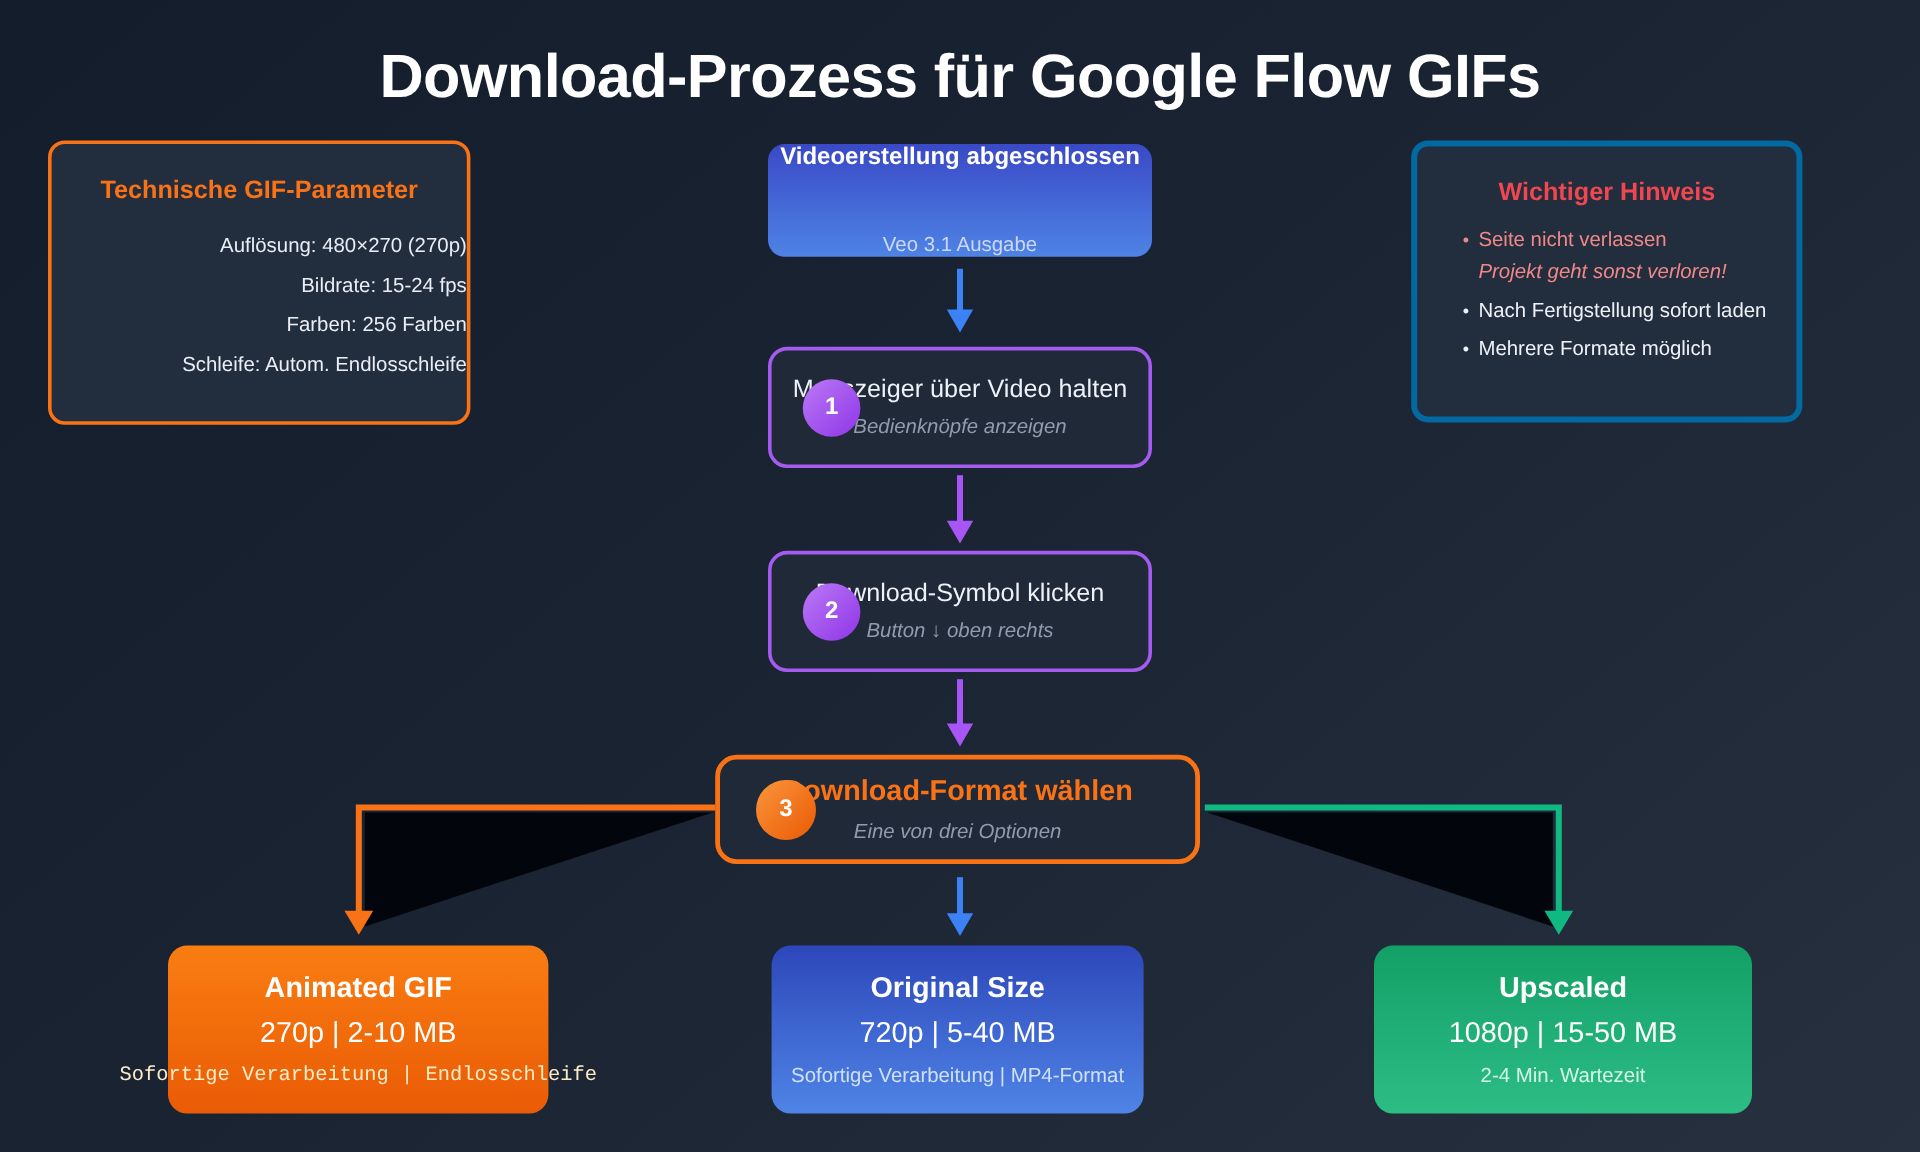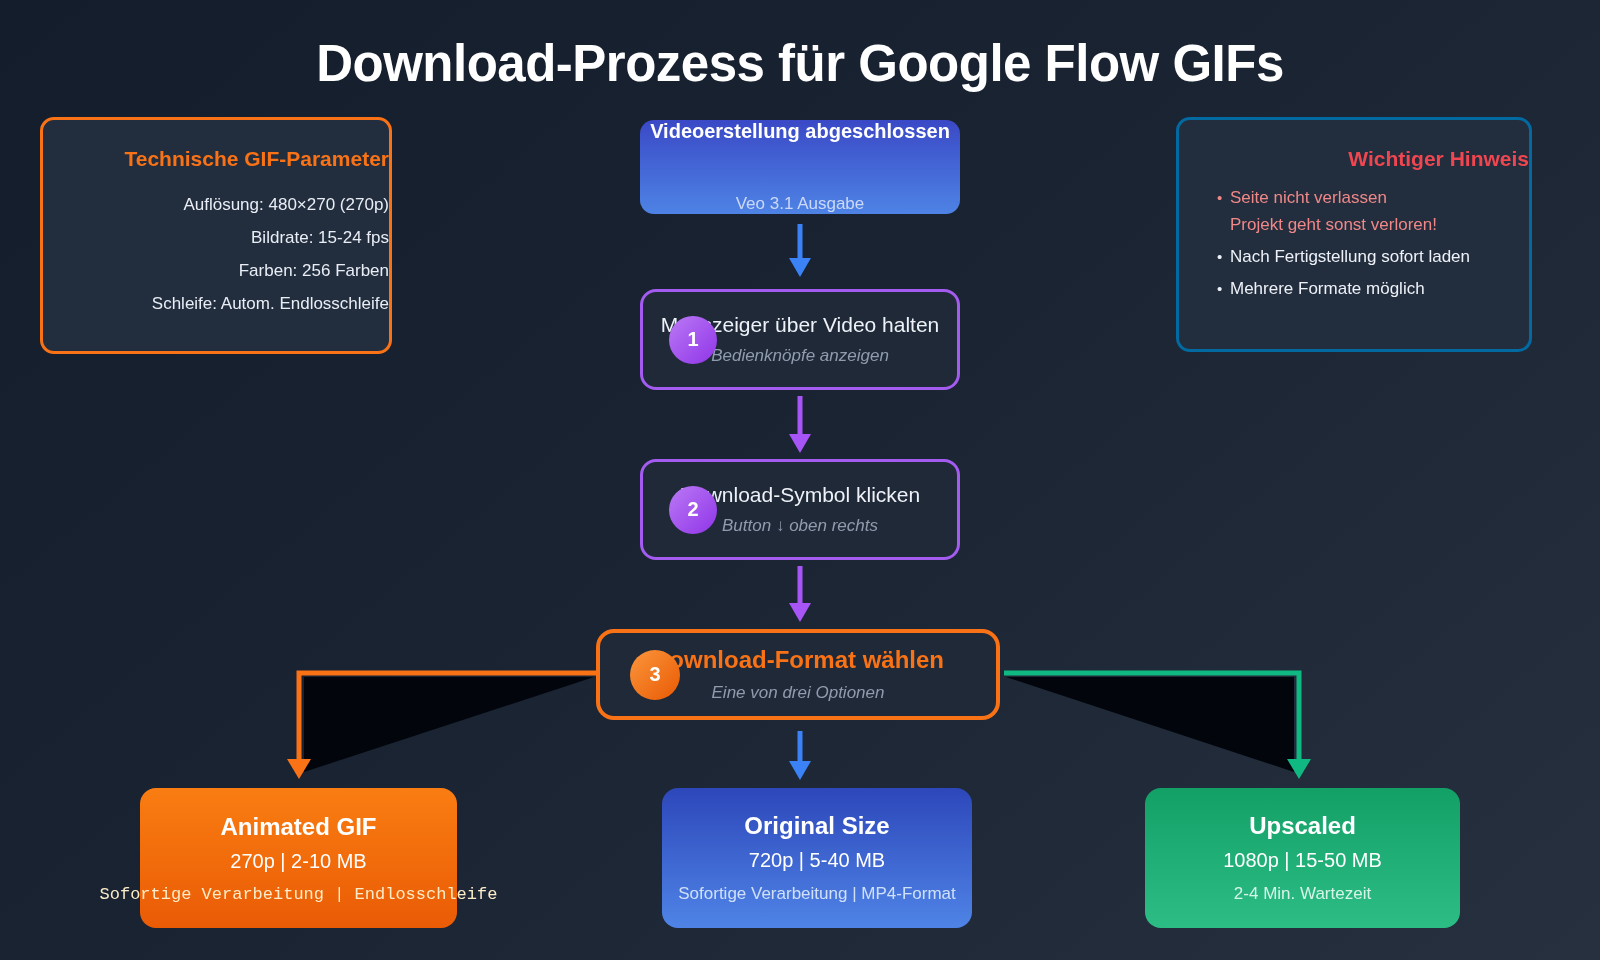--- a/index.html
+++ b/index.html
@@ -26,38 +26,38 @@
   
   .panel {
     position: absolute; z-index: 2;
     background: #222d3d; border-radius: 14px;
   }
   .panel.left {
     left: 40px; top: 117px; width: 352px; height: 237px;
     border: 3px solid #f97316;
   }
   .panel.right {
-    left: 1176px; top: 117px; width: 356px; height: 235px;
-    border: 3px solid #0369a1;
+    left: 1176px; top: 117px; width: 326px; height: 235px;
+    border: 5px solid #0369a1;
   }
   .panel-title {
-    margin-top: 27px; text-align: right;
+    margin-top: 27px; text-align: center;
     font-size: 21px; font-weight: 700;
   }
   .panel.left .panel-title { color: #f97316; }
   .panel.right .panel-title { color: #ef4650; }
   .param-list { list-style: none; margin: 17px 0 0 38px; text-align: right; }
   .param-list li {
     font-size: 17px; line-height: 33px; color: #e9eef6; white-space: nowrap;
   }
   .hint-list { margin: 17px 0 0 38px; }
   .hint-row { display: flex; align-items: baseline; margin-top: 12px;
     font-size: 17px; white-space: nowrap; }
   .hint-row:first-child { margin-top: 2px; }
-  .hint-row.cont { margin-top: 7px; padding-left: 13px; }
+  .hint-row.cont { margin-top: 7px; padding-left: 13px; font-style: italic; }
   .hint-bullet { width: 13px; font-size: 15px; flex: 0 0 13px; }
   .hint-row.em, .hint-row.em .hint-bullet { color: #f08888; }
   .hint-row.plain { color: #eef2f8; }
 
   
   .node-start {
     position: absolute; z-index: 2; left: 640px; top: 120px;
     width: 320px; height: 94px; border-radius: 14px;
     background: linear-gradient(180deg, #3a49c6 0%, #4e83e5 100%);
     display: flex; flex-direction: column; align-items: center; justify-content: space-between;
@@ -94,26 +94,26 @@
   .step-sub { font-size: 17px; color: #909cae; margin-top: 9px; white-space: nowrap; font-style: italic; }
 
   
   .option {
     position: absolute; z-index: 2; top: 788px; height: 140px; border-radius: 16px;
     display: flex; flex-direction: column; align-items: center; justify-content: center;
     text-align: center; color: #ffffff;
   }
   .option.o1 { left: 140px; width: 317px;
     background: linear-gradient(180deg, #f97d12 0%, #ea5b05 100%); }
-  .option.o2 { left: 662px; width: 310px;
+  .option.o2 { left: 643px; width: 310px;
     background: linear-gradient(180deg, #2d47ba 0%, #4f84e6 100%); }
   .option.o3 { left: 1145px; width: 315px;
     background: linear-gradient(180deg, #13a067 0%, #2cbd85 100%); }
   .option-title { font-size: 24px; font-weight: 700; white-space: nowrap; }
-  .option-specs { font-size: 20px; margin-top: 9px; white-space: nowrap; }
+  .option-specs { font-size: 24px; margin-top: 9px; white-space: nowrap; }
   .option-note  { font-size: 17px; margin-top: 12px; white-space: nowrap; }
   .option.o1 .option-note { color: #fcecc8; font-family: Liberation Mono, monospace; }
   .option.o2 .option-note { color: #cfe0f8; }
   .option.o3 .option-note { color: #d6f5e8; }
 </style>
 </head>
 <body>
 
 <div class="page">
 

